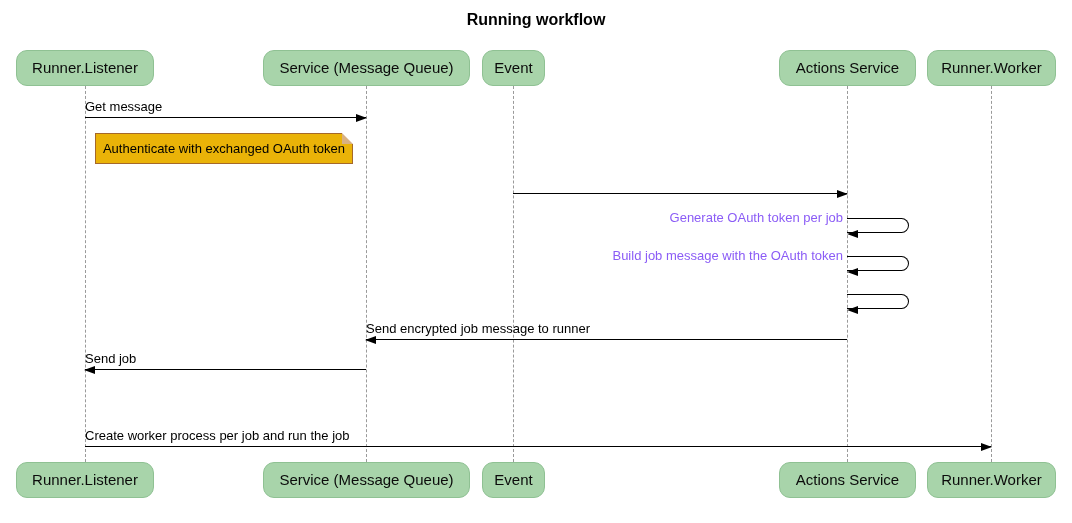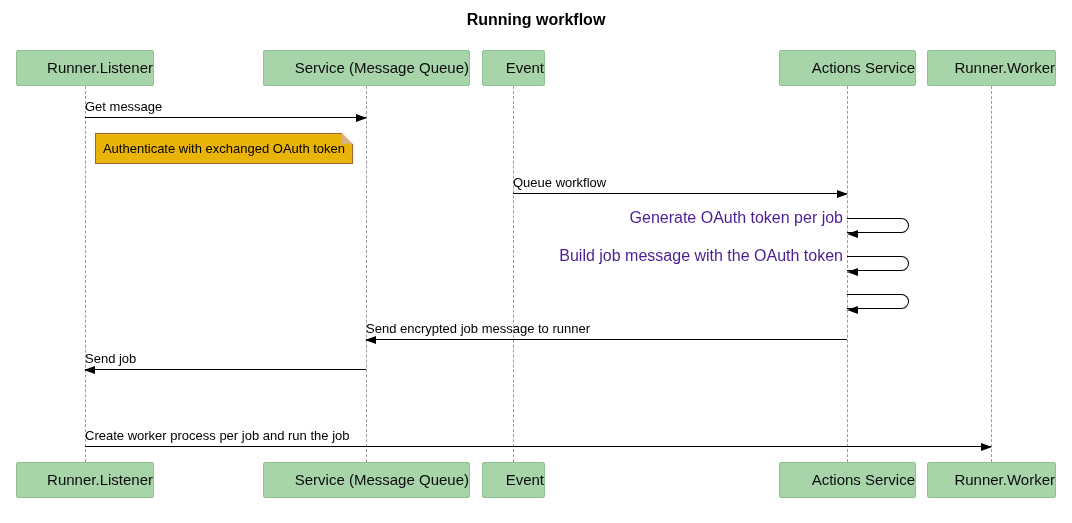--- a/index.html
+++ b/index.html
@@ -18,22 +18,22 @@
     text-align: center;
     font-size: 16px;
     font-weight: bold;
     color: #000;
   }
   .actor {
     position: absolute;
     height: 36px;
     background: #a8d4aa;
     border: 1px solid #8fc193;
-    border-radius: 2px;
-    text-align: right;
+    border-radius: 11px;
+    text-align: center;
     line-height: 34px;
     font-size: 15px;
     color: #0b0b0b;
     white-space: nowrap;
     overflow: hidden;
   }
   .lifeline {
     position: absolute;
     top: 86px;
     height: 376px;
@@ -68,25 +68,25 @@
     content: "";
     position: absolute;
     left: -1px; bottom: -4px;
     width: 0; height: 0;
     border-right: 11px solid #000;
     border-top: 4.5px solid transparent;
     border-bottom: 4.5px solid transparent;
   }
   .self-lbl {
     position: absolute;
-    font-size: 16px;
+    font-size: 13px;
     line-height: 13px;
     white-space: nowrap;
     text-align: right;
-    color: #4c1d95;
+    color: #8b5cf6;
   }
   .self-loop {
     position: absolute;
     width: 62px;
     height: 15px;
     border: 1.5px solid #000;
     border-left: none;
     border-radius: 0 9px 9px 0;
   }
   .self-loop::after {
@@ -141,21 +141,20 @@
   <div class="msg arr-r" style="left:85px;top:100px;width:281px;height:18px">
     <div class="lbl">Get message</div>
     <div class="line"></div>
   </div>
 
   <div class="note" style="left:95px;top:133px;width:258px">
     <span>Authenticate with exchanged OAuth token</span>
   </div>
 
   <div class="msg arr-r" style="left:513px;top:176px;width:334px;height:18px">
-    <div class="lbl">Queue workflow</div>
     <div class="line"></div>
   </div>
 
   <div class="self-lbl" style="right:229px;top:211px">Generate OAuth token per job</div>
   <div class="self-loop" style="left:847px;top:218px"></div>
 
   <div class="self-lbl" style="right:229px;top:249px">Build job message with the OAuth token</div>
   <div class="self-loop" style="left:847px;top:256px"></div>
 
   <div class="self-loop" style="left:847px;top:294px"></div>

